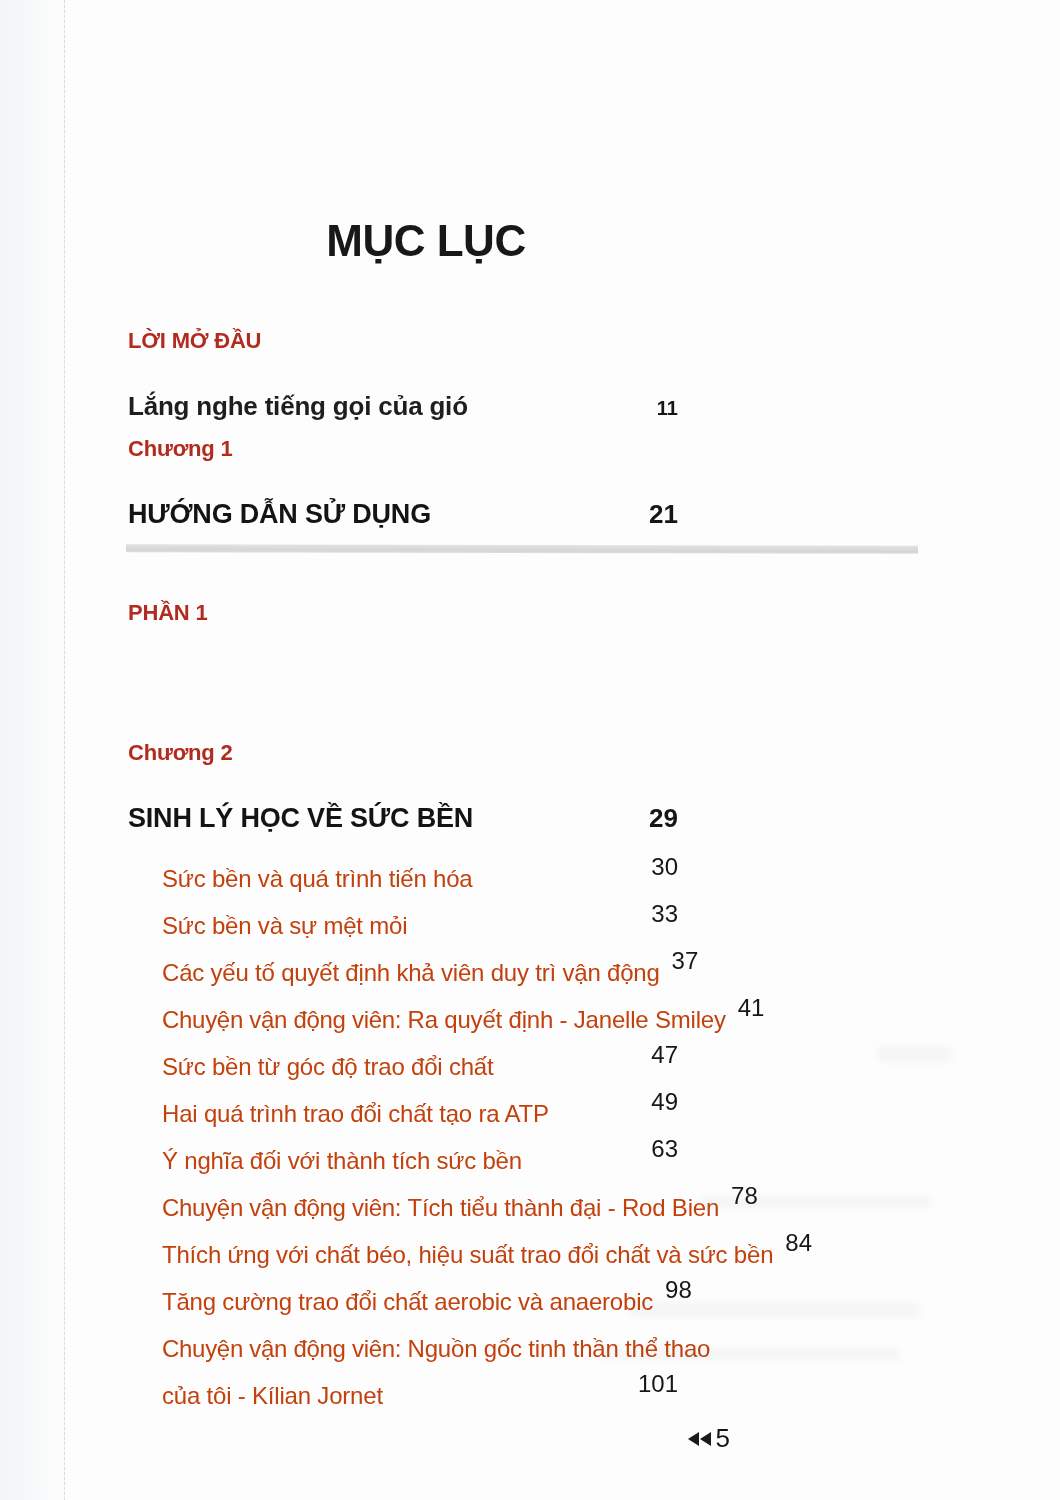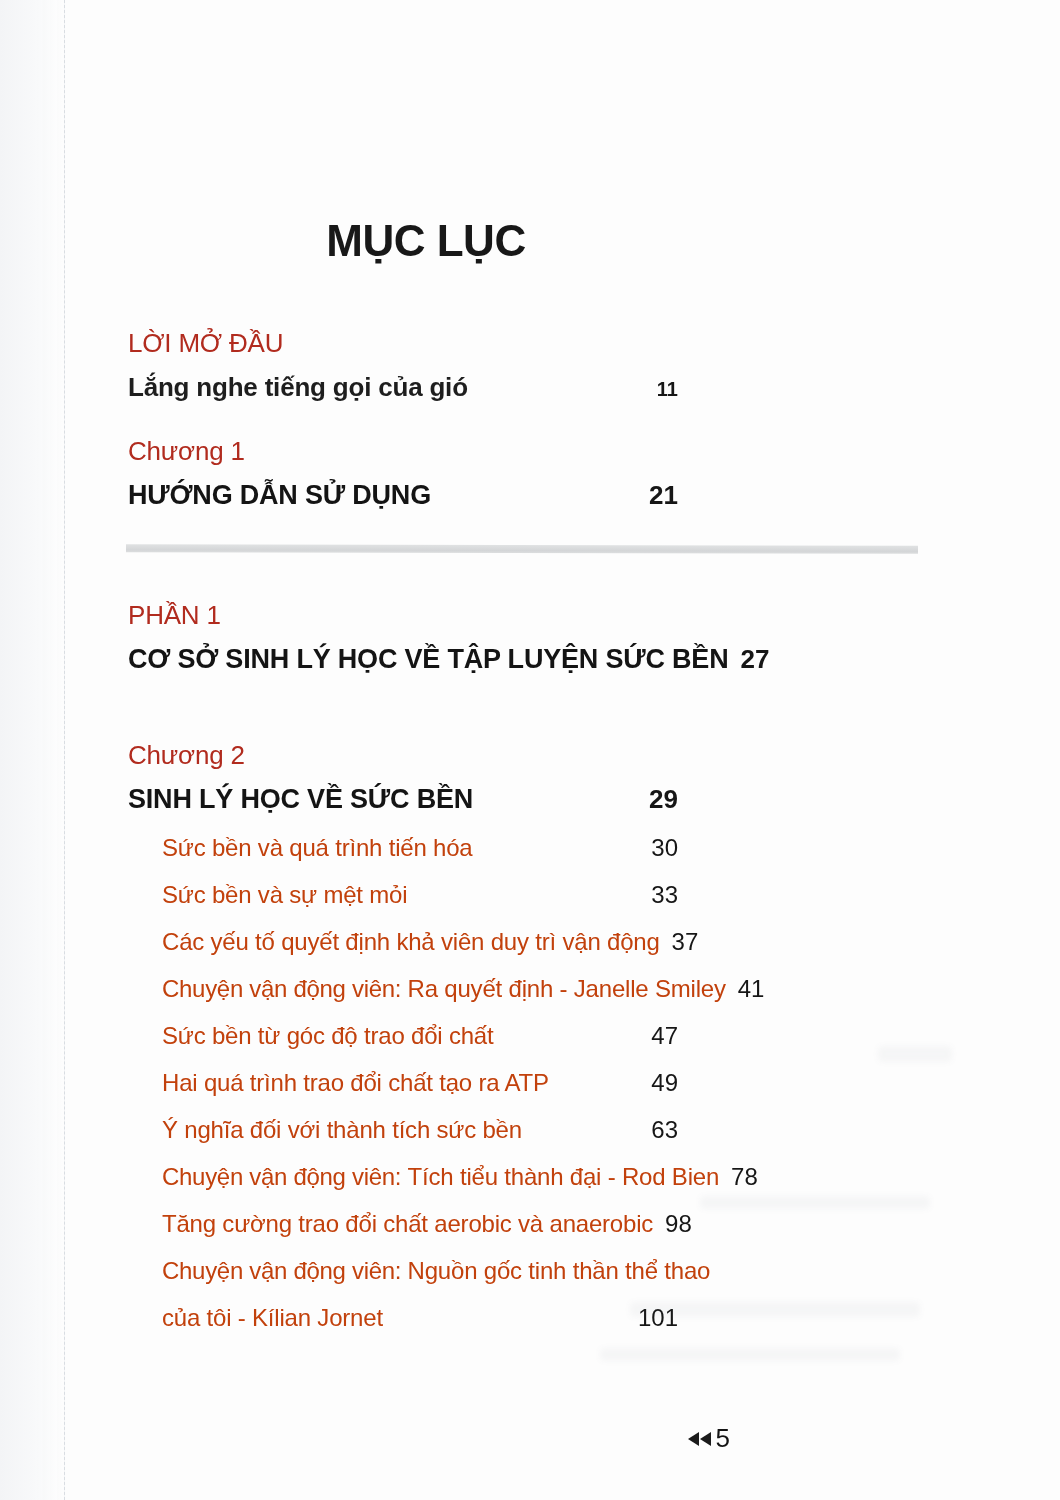--- a/index.html
+++ b/index.html
@@ -29,28 +29,28 @@
     letter-spacing:-0.5px;color:#181818;margin:0;
   }
 
   .block{position:absolute;left:128px;right:174px;}
   .b-foreword{top:327px;}
   .b-chapter1{top:435px;}
   .b-part1{top:599px;}
   .b-chapter2{top:739px;}
 
   .red-label{
-    font-size:26px;font-weight:400;color:var(--accent);
+    font-size:22px;font-weight:700;color:var(--accent);
     line-height:1.25;letter-spacing:-0.2px;
   }
   .row{
     display:flex;justify-content:space-between;align-items:baseline;gap:12px;
   }
   .row.main{margin-top:12px;}
-  .entry-text{white-space:nowrap;letter-spacing:-0.2px;}
+  .entry-text{white-space:nowrap;letter-spacing:-0.2px;margin-top:24px;}
 
   .plain .entry-text{font-size:26px;font-weight:700;color:#1e1e1e;}
   .plain .page-num{font-size:20px;font-weight:700;}
   .caps .entry-text{font-size:27px;font-weight:700;color:#141414;}
   .caps .page-num{font-size:26px;font-weight:700;}
 
   .subrows{margin-top:10px;}
   .row.sub{
     height:47px;align-items:center;padding-left:34px;
   }
@@ -110,24 +110,20 @@
     <div class="row main caps">
       <span class="entry-text">HƯỚNG DẪN SỬ DỤNG</span>
       <span class="page-num">21</span>
     </div>
   </section>
 
   <div class="divider"></div>
 
   <section class="block b-part1">
     <div class="red-label">PHẦN 1</div>
-    <div class="row main caps">
-      <span class="entry-text">CƠ SỞ SINH LÝ HỌC VỀ TẬP LUYỆN SỨC BỀN</span>
-      <span class="page-num">27</span>
-    </div>
   </section>
 
   <section class="block b-chapter2">
     <div class="red-label">Chương 2</div>
     <div class="row main caps">
       <span class="entry-text">SINH LÝ HỌC VỀ SỨC BỀN</span>
       <span class="page-num">29</span>
     </div>
     <div class="subrows" id="subrows">
         <div class="row sub">
@@ -156,20 +152,24 @@
         </div>
         <div class="row sub">
           <span class="entry-text">Ý nghĩa đối với thành tích sức bền</span>
           <span class="page-num">63</span>
         </div>
         <div class="row sub">
           <span class="entry-text"><b>Chuyện vận động viên: </b>Tích tiểu thành đại - Rod Bien</span>
           <span class="page-num">78</span>
         </div>
         <div class="row sub">
+          <span class="entry-text">Thích ứng với chất béo, hiệu suất trao đổi chất và sức bền</span>
+          <span class="page-num">84</span>
+        </div>
+        <div class="row sub">
           <span class="entry-text">Tăng cường trao đổi chất aerobic và anaerobic</span>
           <span class="page-num">98</span>
         </div>
         <div class="row sub">
           <span class="entry-text"><b>Chuyện vận động viên: </b>Nguồn gốc tinh thần thể thao</span>
           <span class="page-num"></span>
         </div>
         <div class="row sub">
           <span class="entry-text">của tôi - Kílian Jornet</span>
           <span class="page-num">101</span>

